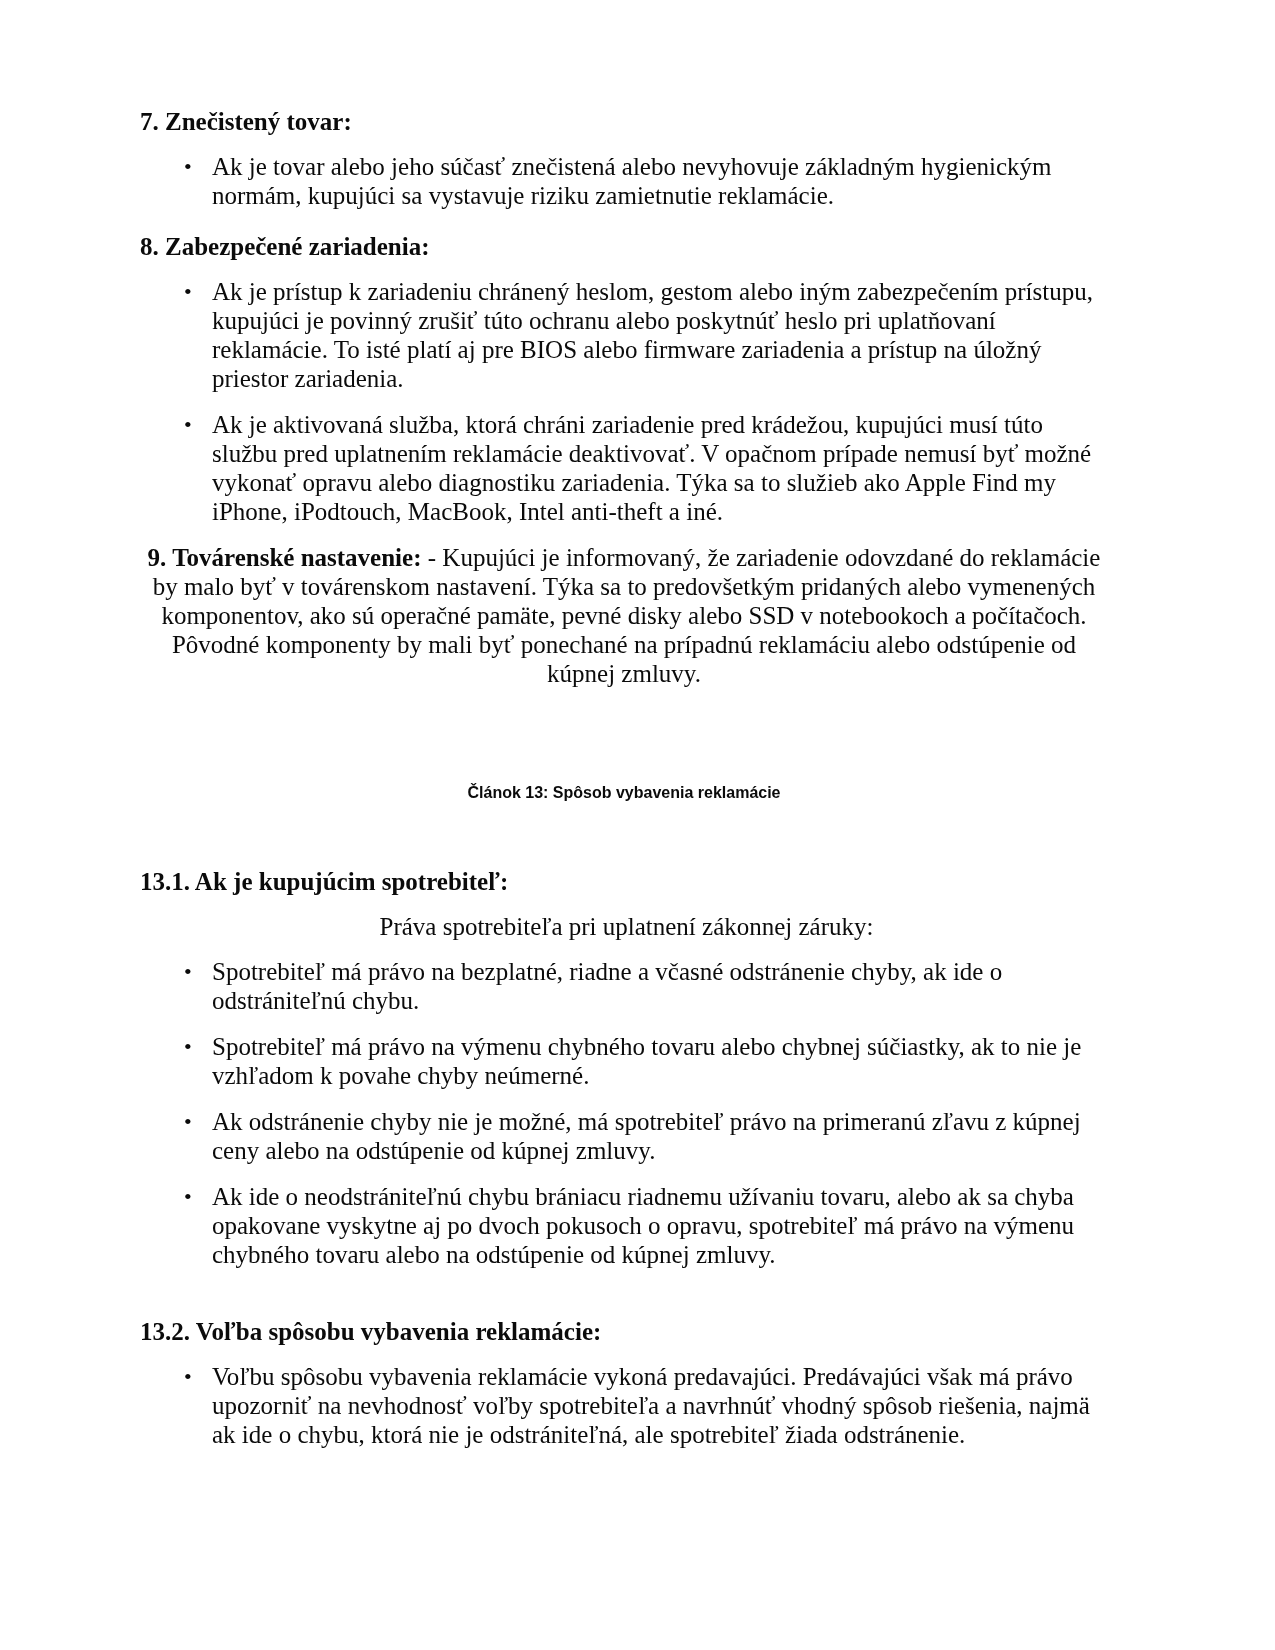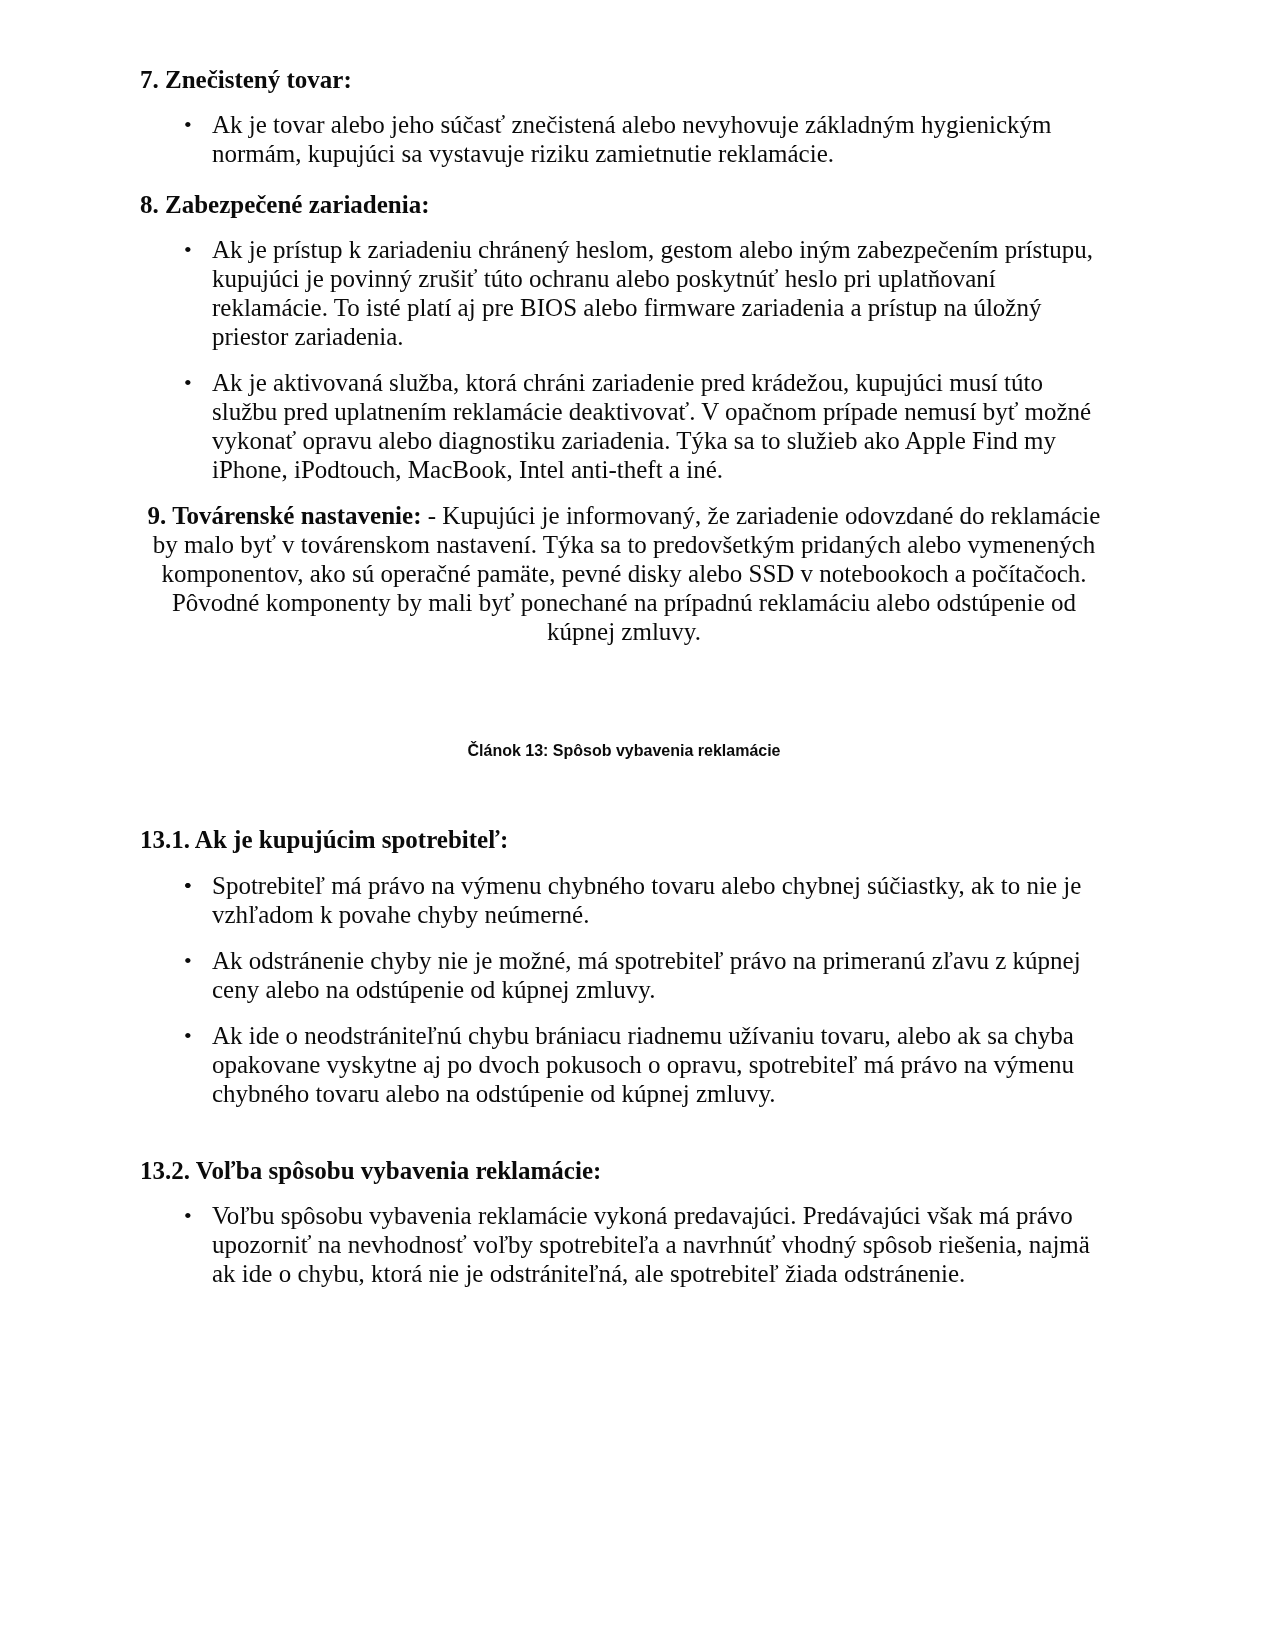--- a/index.html
+++ b/index.html
@@ -14,21 +14,21 @@
     font-family: "Liberation Serif", serif;
     font-size: 25px;
     line-height: 1.16;
     color: #0b0b0b;
     -webkit-font-smoothing: antialiased;
   }
   .page {
     box-sizing: border-box;
     width: 1258px;
     height: 1650px;
-    padding: 65px 150px 60px 140px;
+    padding: 107px 150px 60px 140px;
     overflow: hidden;
   }
   .doc-heading {
     font-weight: bold;
     font-size: 25px;
     margin: 0 0 16px 0;
   }
   .section { margin: 0; }
   .section-heading {
     font-weight: bold;
@@ -97,23 +97,25 @@
 
   <p class="body-para">
     <span class="bold-lead">9. Továrenské nastavenie:</span><span> - Kupujúci je informovaný, že zariadenie odovzdané do reklamácie by malo byť v továrenskom nastavení. Týka sa to predovšetkým pridaných alebo vymenených komponentov, ako sú operačné pamäte, pevné disky alebo SSD v notebookoch a počítačoch. Pôvodné komponenty by mali byť ponechané na prípadnú reklamáciu alebo odstúpenie od kúpnej zmluvy.</span>
   </p>
 
 
   <div class="article-title">Článok 13: Spôsob vybavenia reklamácie</div>
 
   <div class="section subsection-13-1">
     <div class="doc-heading section-heading">13.1. Ak je kupujúcim spotrebiteľ:</div>
+    <p class="body-para intro-line">Práva spotrebiteľa pri uplatnení zákonnej záruky:</p>
     <ul class="bullets">
       <li>
         <span class="bullet-marker">•</span>
+        <span>Spotrebiteľ má právo na bezplatné, riadne a včasné odstránenie chyby, ak ide o odstrániteľnú chybu.</span>
       </li>
       <li>
         <span class="bullet-marker">•</span>
         <span>Spotrebiteľ má právo na výmenu chybného tovaru alebo chybnej súčiastky, ak to nie je vzhľadom k povahe chyby neúmerné.</span>
       </li>
       <li>
         <span class="bullet-marker">•</span>
         <span>Ak odstránenie chyby nie je možné, má spotrebiteľ právo na primeranú zľavu z kúpnej ceny alebo na odstúpenie od kúpnej zmluvy.</span>
       </li>
       <li>

